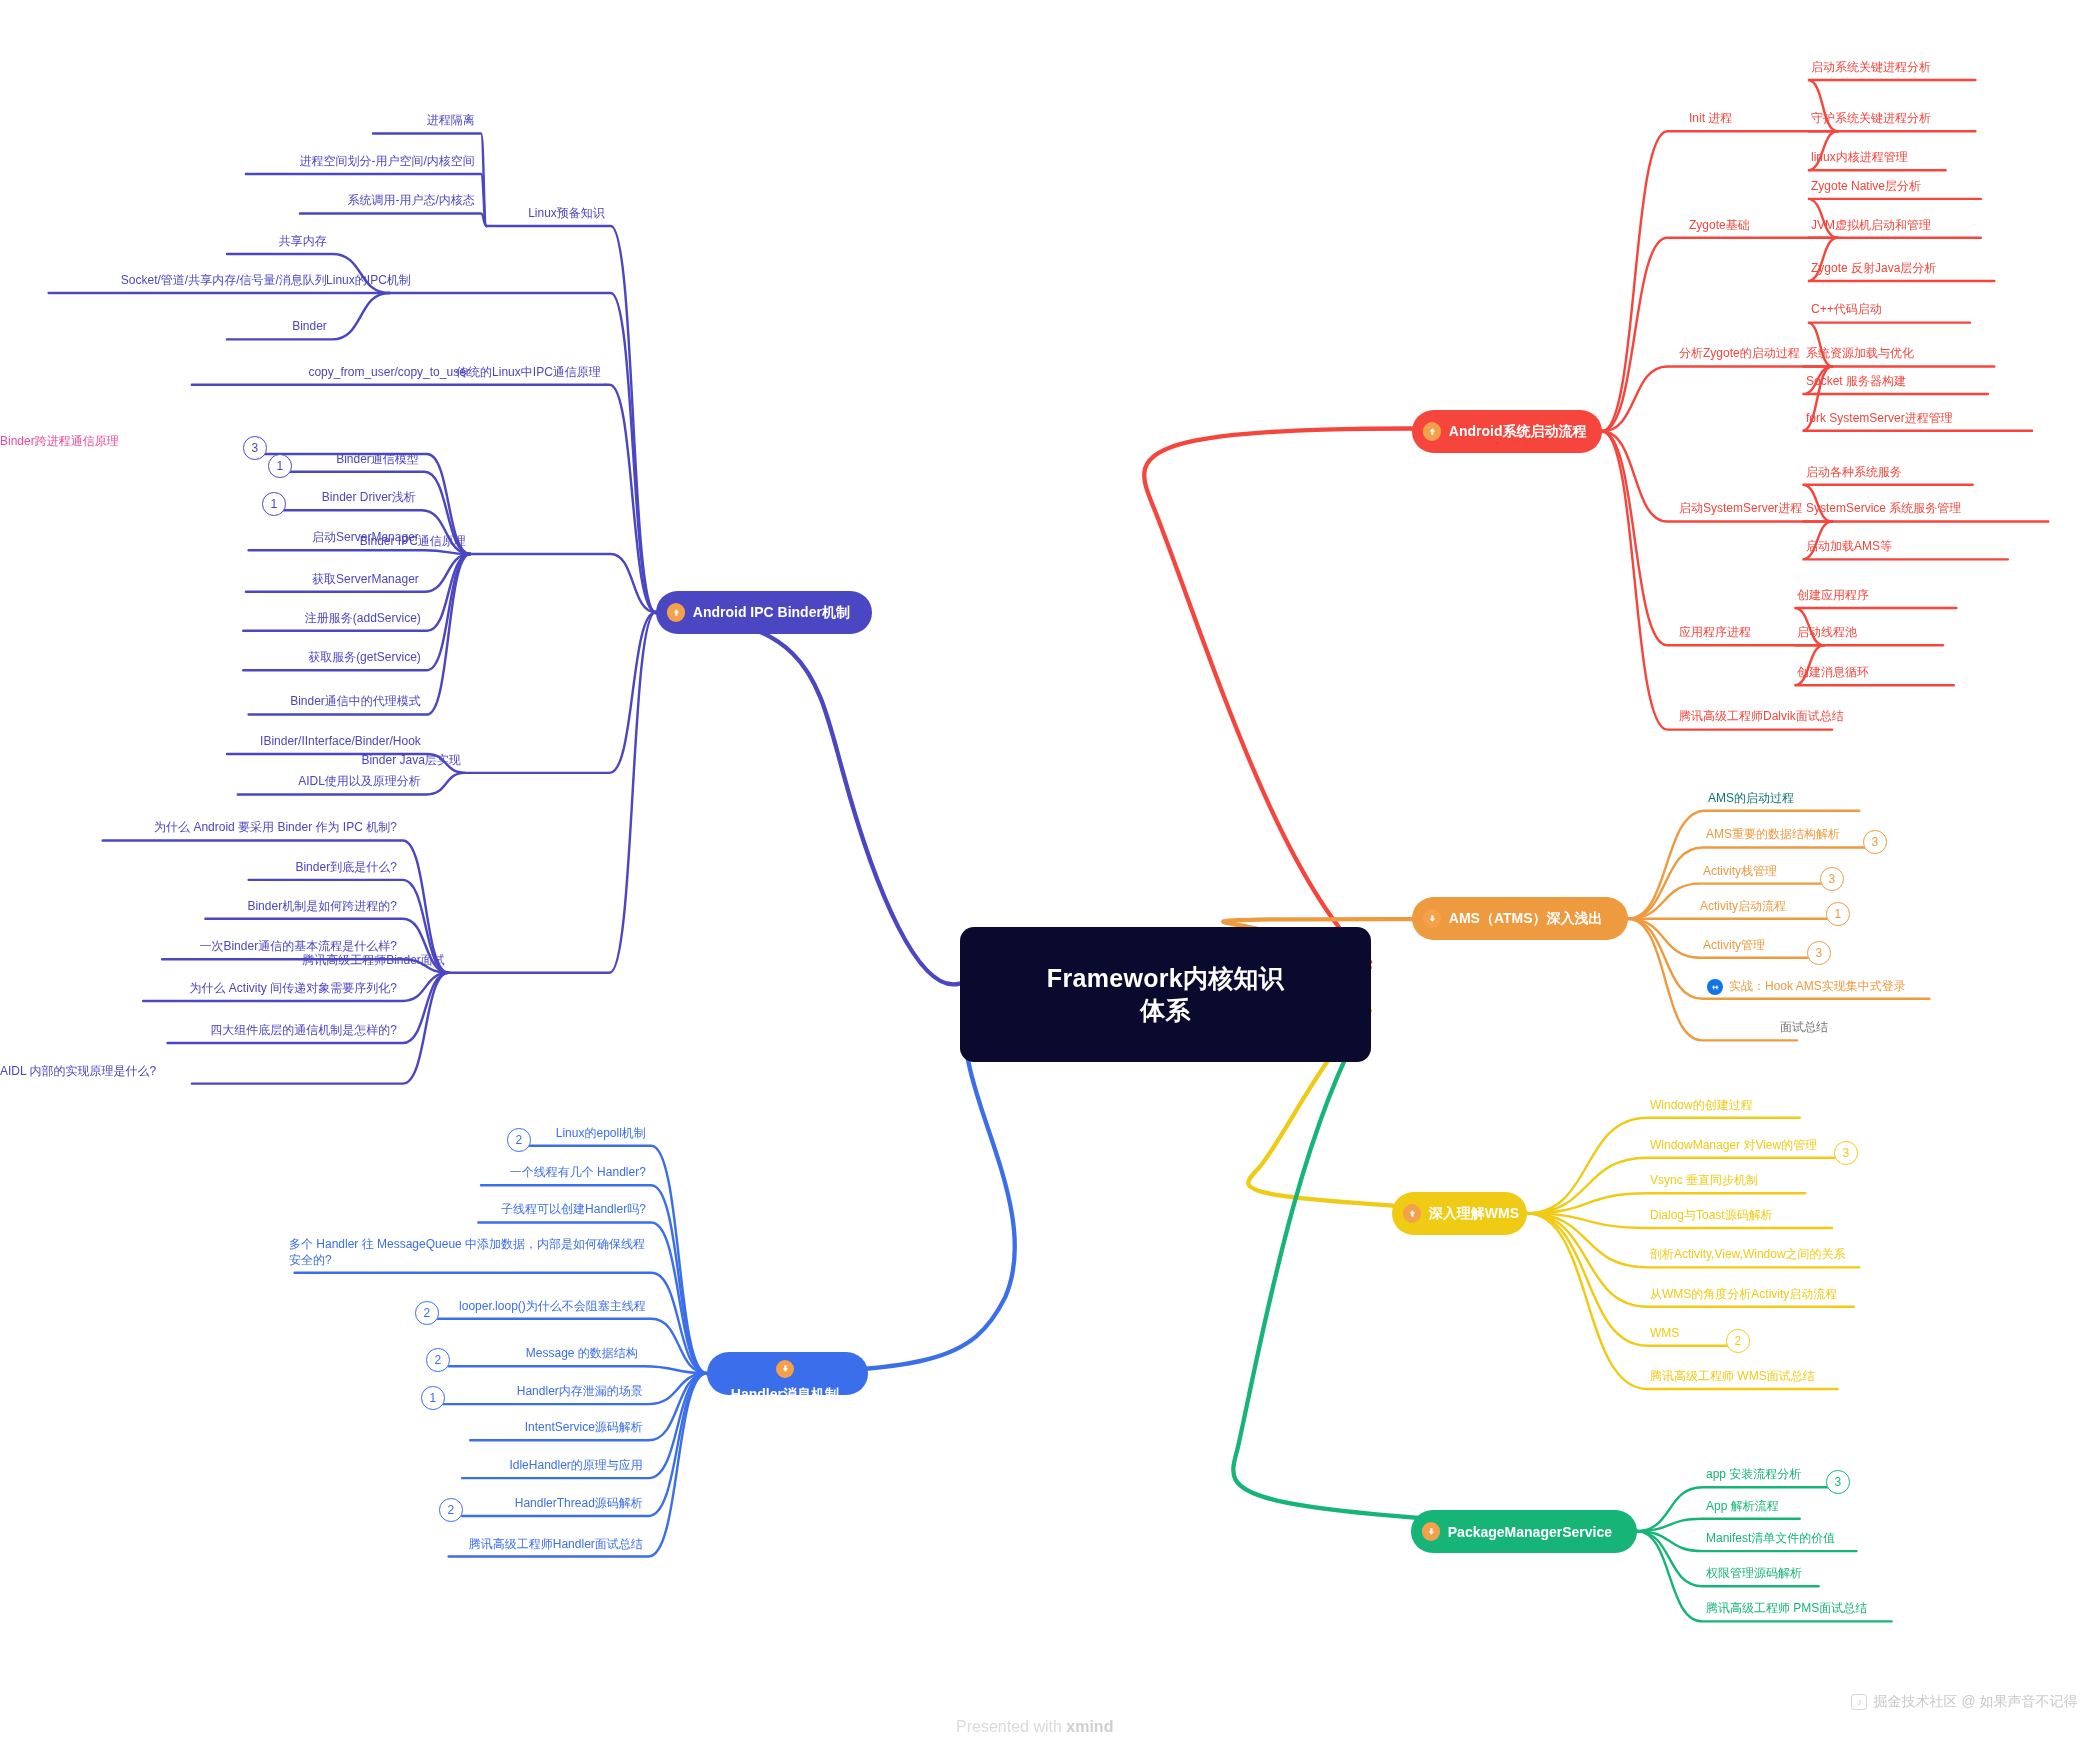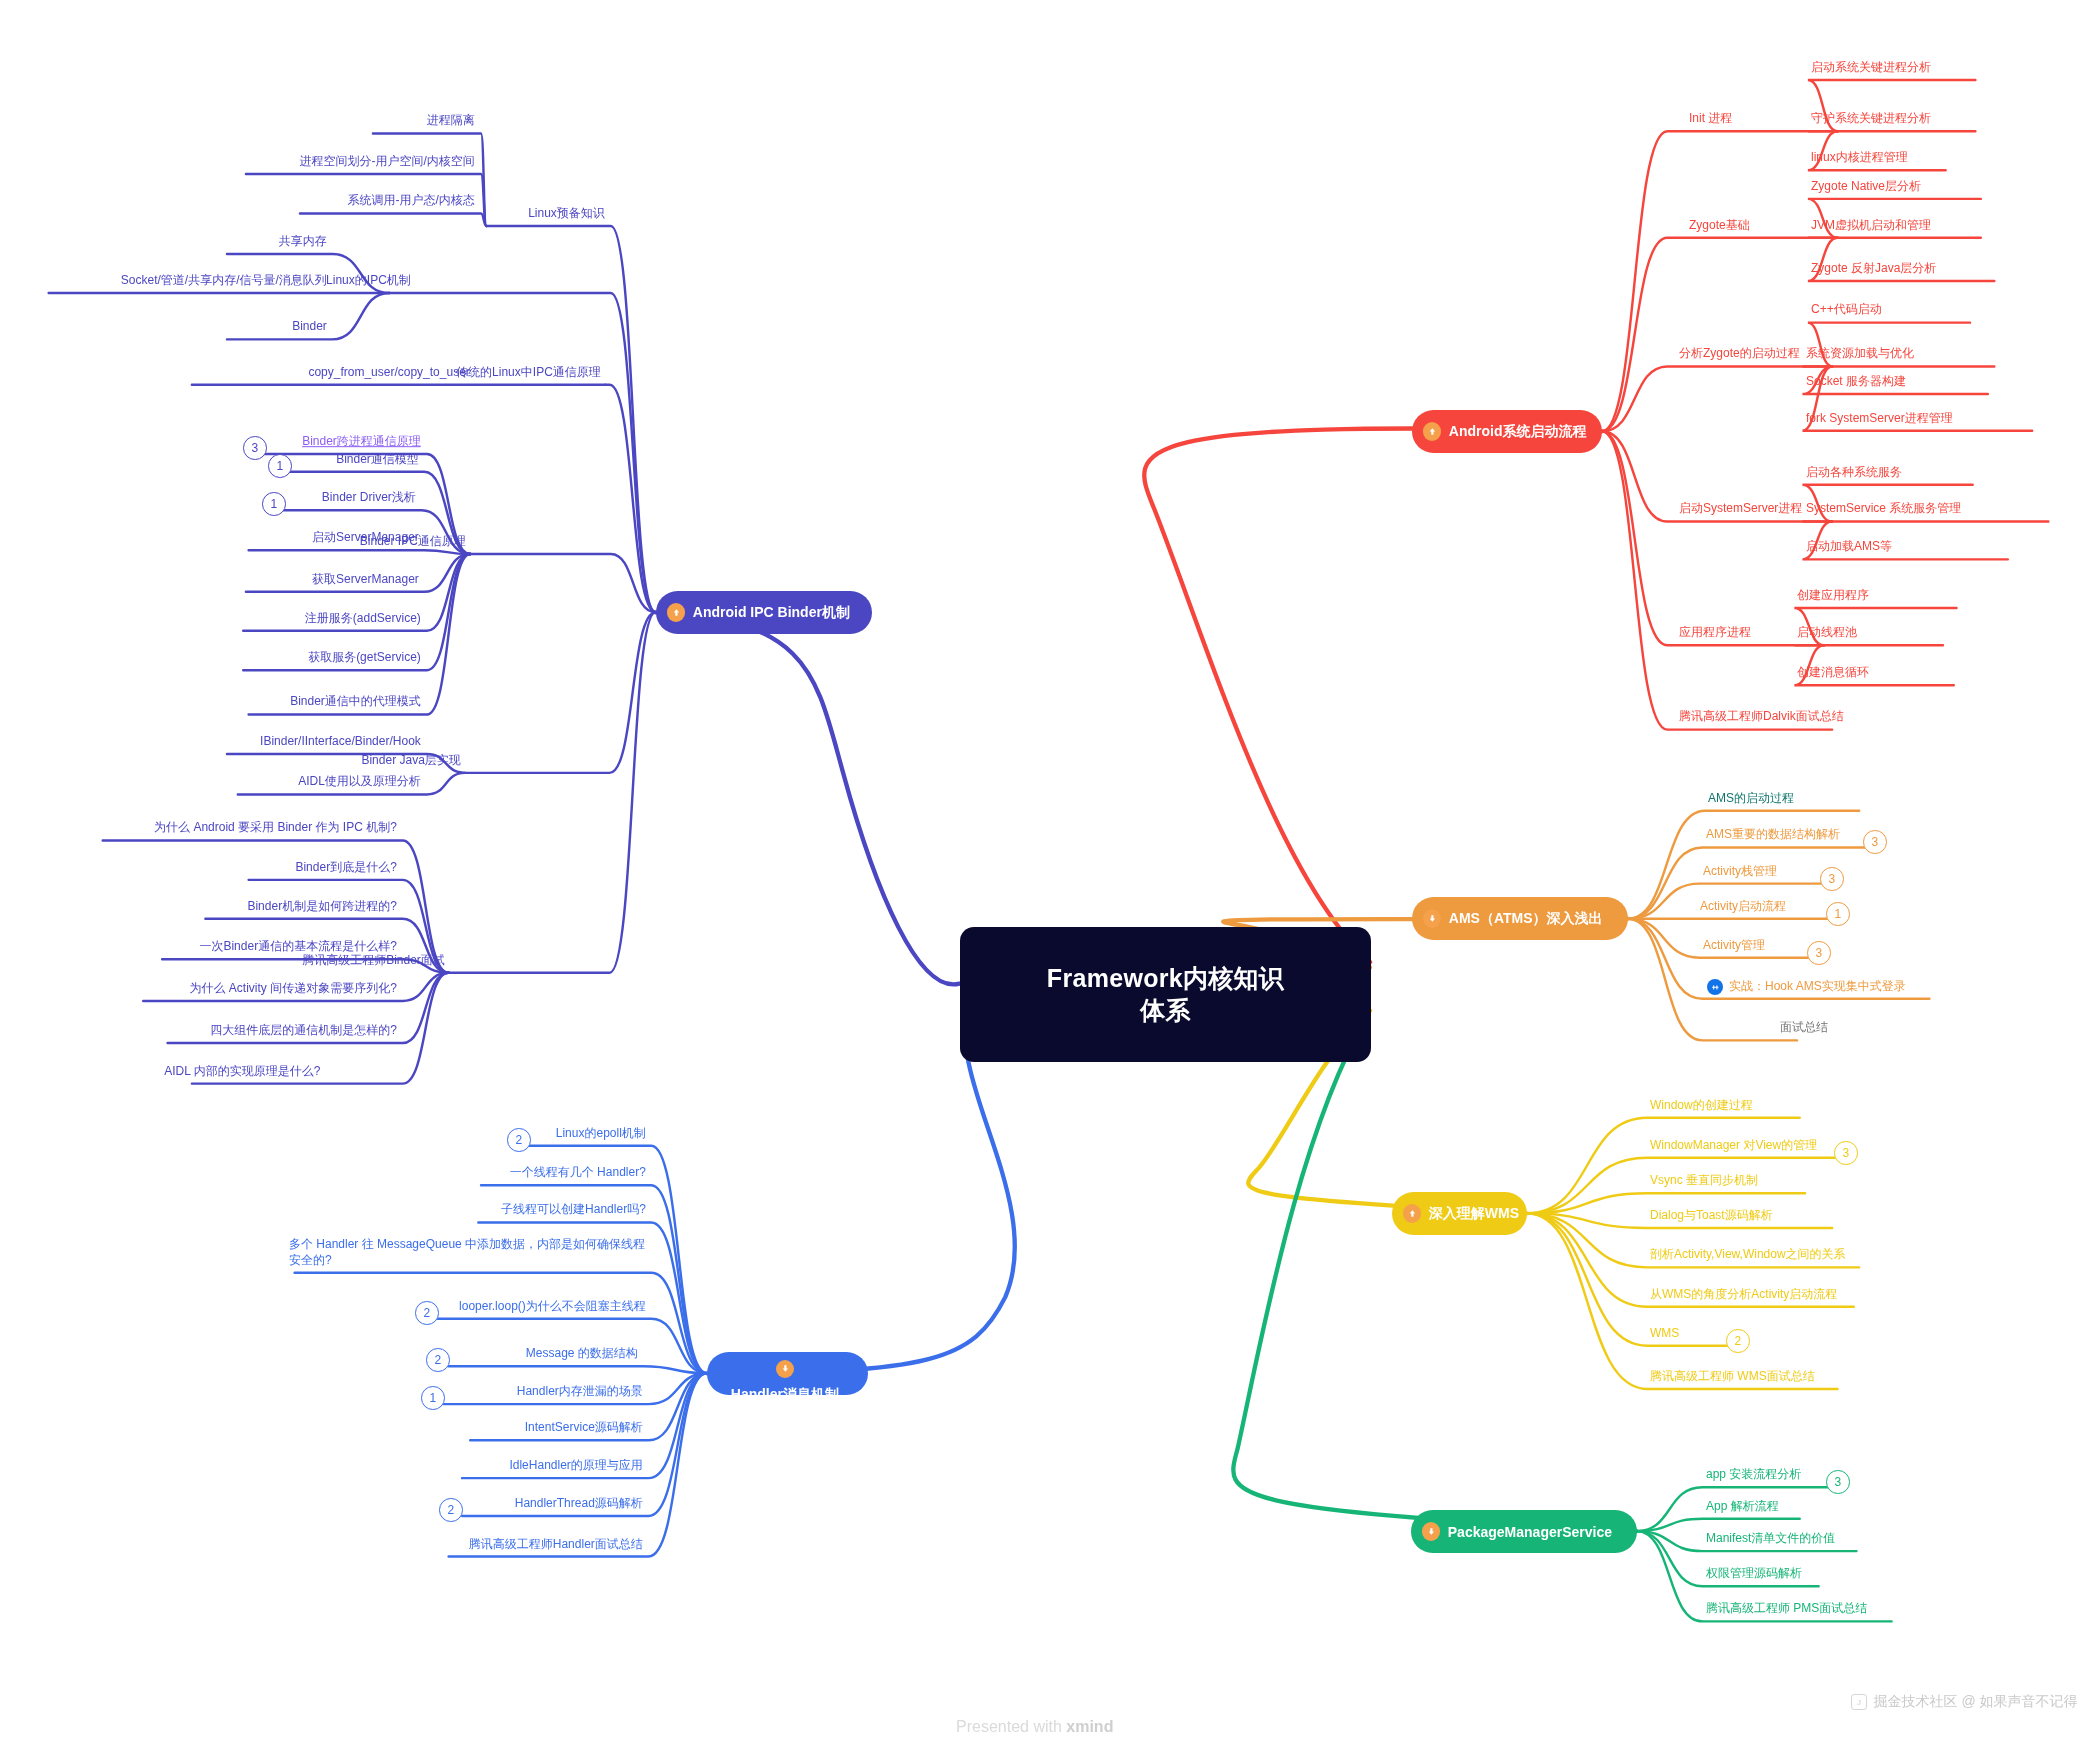--- a/index.html
+++ b/index.html
@@ -255,42 +255,42 @@
       <div class="lbl r" style="color: rgb(75, 70, 194); top: 129px; left: 0px; width: 478px; text-align: right; padding-right: 3.2px; box-sizing: border-box;">进程隔离</div>
       <div class="lbl r" style="color: rgb(75, 70, 194); top: 170px; left: 0px; width: 478px; text-align: right; padding-right: 3.2px; box-sizing: border-box;">进程空间划分-用户空间/内核空间</div>
       <div class="lbl r" style="color: rgb(75, 70, 194); top: 209px; left: 0px; width: 478px; text-align: right; padding-right: 3.2px; box-sizing: border-box;">系统调用-用户态/内核态</div>
       <div class="lbl r" style="color: rgb(75, 70, 194); top: 289px; left: 0px; width: 388px; text-align: right; padding-right: 3.2px; box-sizing: border-box; margin-left: 26px;">Linux的IPC机制</div>
       <div class="lbl r" style="color: rgb(75, 70, 194); top: 250px; left: 0px; width: 330px; text-align: right; padding-right: 3.2px; box-sizing: border-box;">共享内存</div>
       <div class="lbl r" style="color: rgb(75, 70, 194); top: 289px; left: 0px; width: 330px; text-align: right; padding-right: 3.2px; box-sizing: border-box;">Socket/管道/共享内存/信号量/消息队列</div>
       <div class="lbl r" style="color: rgb(75, 70, 194); top: 335px; left: 0px; width: 330px; text-align: right; padding-right: 3.2px; box-sizing: border-box;">Binder</div>
       <div class="lbl r" style="color: rgb(75, 70, 194); top: 381px; left: 0px; width: 604px; text-align: right; padding-right: 3.2px; box-sizing: border-box;">传统的Linux中IPC通信原理</div>
       <div class="lbl r" style="color: rgb(75, 70, 194); top: 381px; left: 0px; width: 473px; text-align: right; padding-right: 3.2px; box-sizing: border-box;">copy_from_user/copy_to_user</div>
       <div class="lbl r" style="color: rgb(75, 70, 194); top: 550px; left: 0px; width: 469px; text-align: right; padding-right: 3.2px; box-sizing: border-box;">Binder IPC通信原理</div>
-      <div class="lbl r" style="color: #8b5cf6; top: 450px; left: 0px; width: 424px; text-align: right; padding-right: 3.2px; box-sizing: border-box; text-decoration: underline;">Binder跨进程通信原理</div>
+      <div class="lbl r" style="color: #ec4899; top: 450px; left: 0px; width: 424px; padding-right: 3.2px; box-sizing: border-box;">Binder跨进程通信原理</div>
       <div class="badge" style="left: 243px; top: 436px; color: rgb(75, 70, 194);">3</div>
       <div class="lbl r" style="color: rgb(75, 70, 194); top: 468px; left: 0px; width: 422px; text-align: right; padding-right: 3.2px; box-sizing: border-box;">Binder通信模型</div>
       <div class="badge" style="left: 268px; top: 454px; color: rgb(75, 70, 194);">1</div>
       <div class="lbl r" style="color: rgb(75, 70, 194); top: 506px; left: 0px; width: 419px; text-align: right; padding-right: 3.2px; box-sizing: border-box;">Binder Driver浅析</div>
       <div class="badge" style="left: 262px; top: 492px; color: rgb(75, 70, 194);">1</div>
       <div class="lbl r" style="color: rgb(75, 70, 194); top: 546px; left: 0px; width: 422px; text-align: right; padding-right: 3.2px; box-sizing: border-box;">启动ServerManager</div>
       <div class="lbl r" style="color: rgb(75, 70, 194); top: 588px; left: 0px; width: 422px; text-align: right; padding-right: 3.2px; box-sizing: border-box;">获取ServerManager</div>
       <div class="lbl r" style="color: rgb(75, 70, 194); top: 627px; left: 0px; width: 424px; text-align: right; padding-right: 3.2px; box-sizing: border-box;">注册服务(addService)</div>
       <div class="lbl r" style="color: rgb(75, 70, 194); top: 666px; left: 0px; width: 424px; text-align: right; padding-right: 3.2px; box-sizing: border-box;">获取服务(getService)</div>
       <div class="lbl r" style="color: rgb(75, 70, 194); top: 710px; left: 0px; width: 424px; text-align: right; padding-right: 3.2px; box-sizing: border-box;">Binder通信中的代理模式</div>
       <div class="lbl r" style="color: rgb(75, 70, 194); top: 769px; left: 0px; width: 464px; text-align: right; padding-right: 3.2px; box-sizing: border-box;">Binder Java层实现</div>
       <div class="lbl r" style="color: rgb(75, 70, 194); top: 750px; left: 0px; width: 424px; text-align: right; padding-right: 3.2px; box-sizing: border-box;">IBinder/IInterface/Binder/Hook</div>
       <div class="lbl r" style="color: rgb(75, 70, 194); top: 790px; left: 0px; width: 424px; text-align: right; padding-right: 3.2px; box-sizing: border-box;">AIDL使用以及原理分析</div>
       <div class="lbl r" style="color: rgb(75, 70, 194); top: 969px; left: 0px; width: 448px; text-align: right; padding-right: 3.2px; box-sizing: border-box;">腾讯高级工程师Binder面试</div>
       <div class="lbl r" style="color: rgb(75, 70, 194); top: 836px; left: 0px; width: 400px; text-align: right; padding-right: 3.2px; box-sizing: border-box;">为什么 Android 要采用 Binder 作为 IPC 机制?</div>
       <div class="lbl r" style="color: rgb(75, 70, 194); top: 876px; left: 0px; width: 400px; text-align: right; padding-right: 3.2px; box-sizing: border-box;">Binder到底是什么?</div>
       <div class="lbl r" style="color: rgb(75, 70, 194); top: 915px; left: 0px; width: 400px; text-align: right; padding-right: 3.2px; box-sizing: border-box;">Binder机制是如何跨进程的?</div>
       <div class="lbl r" style="color: rgb(75, 70, 194); top: 955px; left: 0px; width: 400px; text-align: right; padding-right: 3.2px; box-sizing: border-box;">一次Binder通信的基本流程是什么样?</div>
       <div class="lbl r" style="color: rgb(75, 70, 194); top: 997px; left: 0px; width: 400px; text-align: right; padding-right: 3.2px; box-sizing: border-box;">为什么 Activity 间传递对象需要序列化?</div>
       <div class="lbl r" style="color: rgb(75, 70, 194); top: 1039px; left: 0px; width: 400px; text-align: right; padding-right: 3.2px; box-sizing: border-box;">四大组件底层的通信机制是怎样的?</div>
-      <div class="lbl r" style="color: rgb(75, 70, 194); top: 1080px; left: 0px; width: 400px; text-align: center; padding-right: 3.2px; box-sizing: border-box; margin-left: 44px;">AIDL 内部的实现原理是什么?</div>
+      <div class="lbl r" style="color: rgb(75, 70, 194); top: 1080px; left: 0px; width: 400px; text-align: left; padding-right: 3.2px; box-sizing: border-box;">AIDL 内部的实现原理是什么?</div>
       <div class="lbl r" style="color: rgb(59, 110, 234); top: 1142px; left: 0px; width: 649px; text-align: right; padding-right: 3.2px; box-sizing: border-box;">Linux的epoll机制</div>
       <div class="badge" style="left: 507px; top: 1128px; color: rgb(59, 110, 234);">2</div>
       <div class="lbl r" style="color: rgb(59, 110, 234); top: 1181px; left: 0px; width: 649px; text-align: right; padding-right: 3.2px; box-sizing: border-box;">一个线程有几个 Handler?</div>
       <div class="lbl r" style="color: rgb(59, 110, 234); top: 1218px; left: 0px; width: 649px; text-align: right; padding-right: 3.2px; box-sizing: border-box;">子线程可以创建Handler吗?</div>
       <div class="lbl r" style="color: rgb(59, 110, 234); top: 1269px; width: 357px; white-space: normal; left: 289px; text-align: left;">多个 Handler 往 MessageQueue 中添加数据，内部是如何确保线程安全的?</div>
       <div class="lbl r" style="color: rgb(59, 110, 234); top: 1315px; left: 0px; width: 649px; text-align: right; padding-right: 3.2px; box-sizing: border-box;">looper.loop()为什么不会阻塞主线程</div>
       <div class="badge" style="left: 415px; top: 1301px; color: rgb(59, 110, 234);">2</div>
       <div class="lbl r" style="color: rgb(59, 110, 234); top: 1362px; left: 0px; width: 641px; text-align: right; padding-right: 3.2px; box-sizing: border-box;">Message 的数据结构</div>
       <div class="badge" style="left: 426px; top: 1348px; color: rgb(59, 110, 234);">2</div>
       <div class="lbl r" style="color: rgb(59, 110, 234); top: 1400px; left: 0px; width: 646px; text-align: right; padding-right: 3.2px; box-sizing: border-box;">Handler内存泄漏的场景</div>

